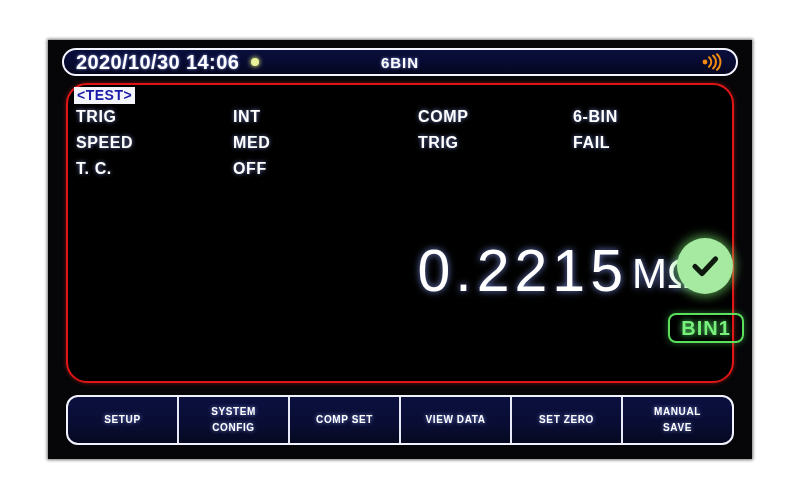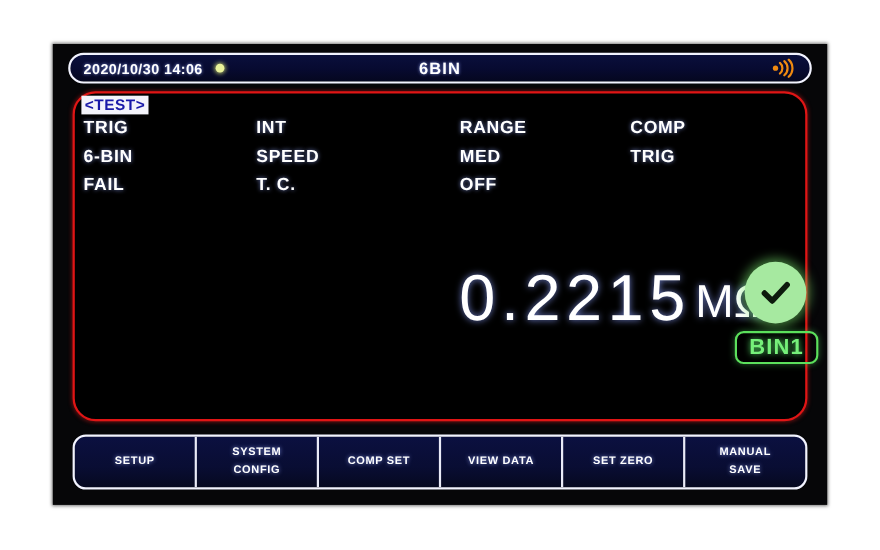--- a/index.html
+++ b/index.html
@@ -35,21 +35,21 @@
     box-sizing: border-box;
     background: linear-gradient(180deg,#0a0f3c 0%,#070a30 55%,#05071f 100%);
     border: 2px solid #f2f3ff;
     border-radius: 14px;
     display: flex;
     align-items: center;
     overflow: hidden;
   }
   #status-datetime {
     color: #ffffff;
-    font-size: 13px;
+    font-size: 20px;
     font-weight: bold;
     letter-spacing: 0.4px;
     margin-left: 12px;
     white-space: nowrap;
     text-shadow: 0 0 3px rgba(150,170,255,0.85);
   }
   #status-dot {
     width: 8px;
     height: 8px;
     border-radius: 50%;
@@ -169,21 +169,21 @@
     display: flex;
     align-items: center;
     justify-content: center;
   }
   #pass-indicator svg { display: block; }
 
   
   #bin-badge {
     position: absolute;
     left: 600px;
-    top: 216px;
+    top: 228px;
     width: 76px;
     height: 30px;
     box-sizing: border-box;
     border: 2px solid #5ce05c;
     border-radius: 8px;
     color: #76f07a;
     font-size: 20px;
     font-weight: bold;
     letter-spacing: 1px;
     display: flex;
@@ -244,21 +244,20 @@
     </span>
   </div>
 
   <div id="measure-frame">
 
     <div id="test-chip">&lt;TEST&gt;</div>
 
     <div id="param-grid">
       <div class="cell">TRIG</div>
       <div class="cell">INT</div>
-      <div class="cell">RANGE</div>
 
       <div class="cell">COMP</div>
       <div class="cell">6-BIN</div>
       <div class="cell">SPEED</div>
       <div class="cell">MED</div>
 
       <div class="cell">TRIG</div>
       <div class="cell">FAIL</div>
       <div class="cell">T. C.</div>
       <div class="cell">OFF</div>

